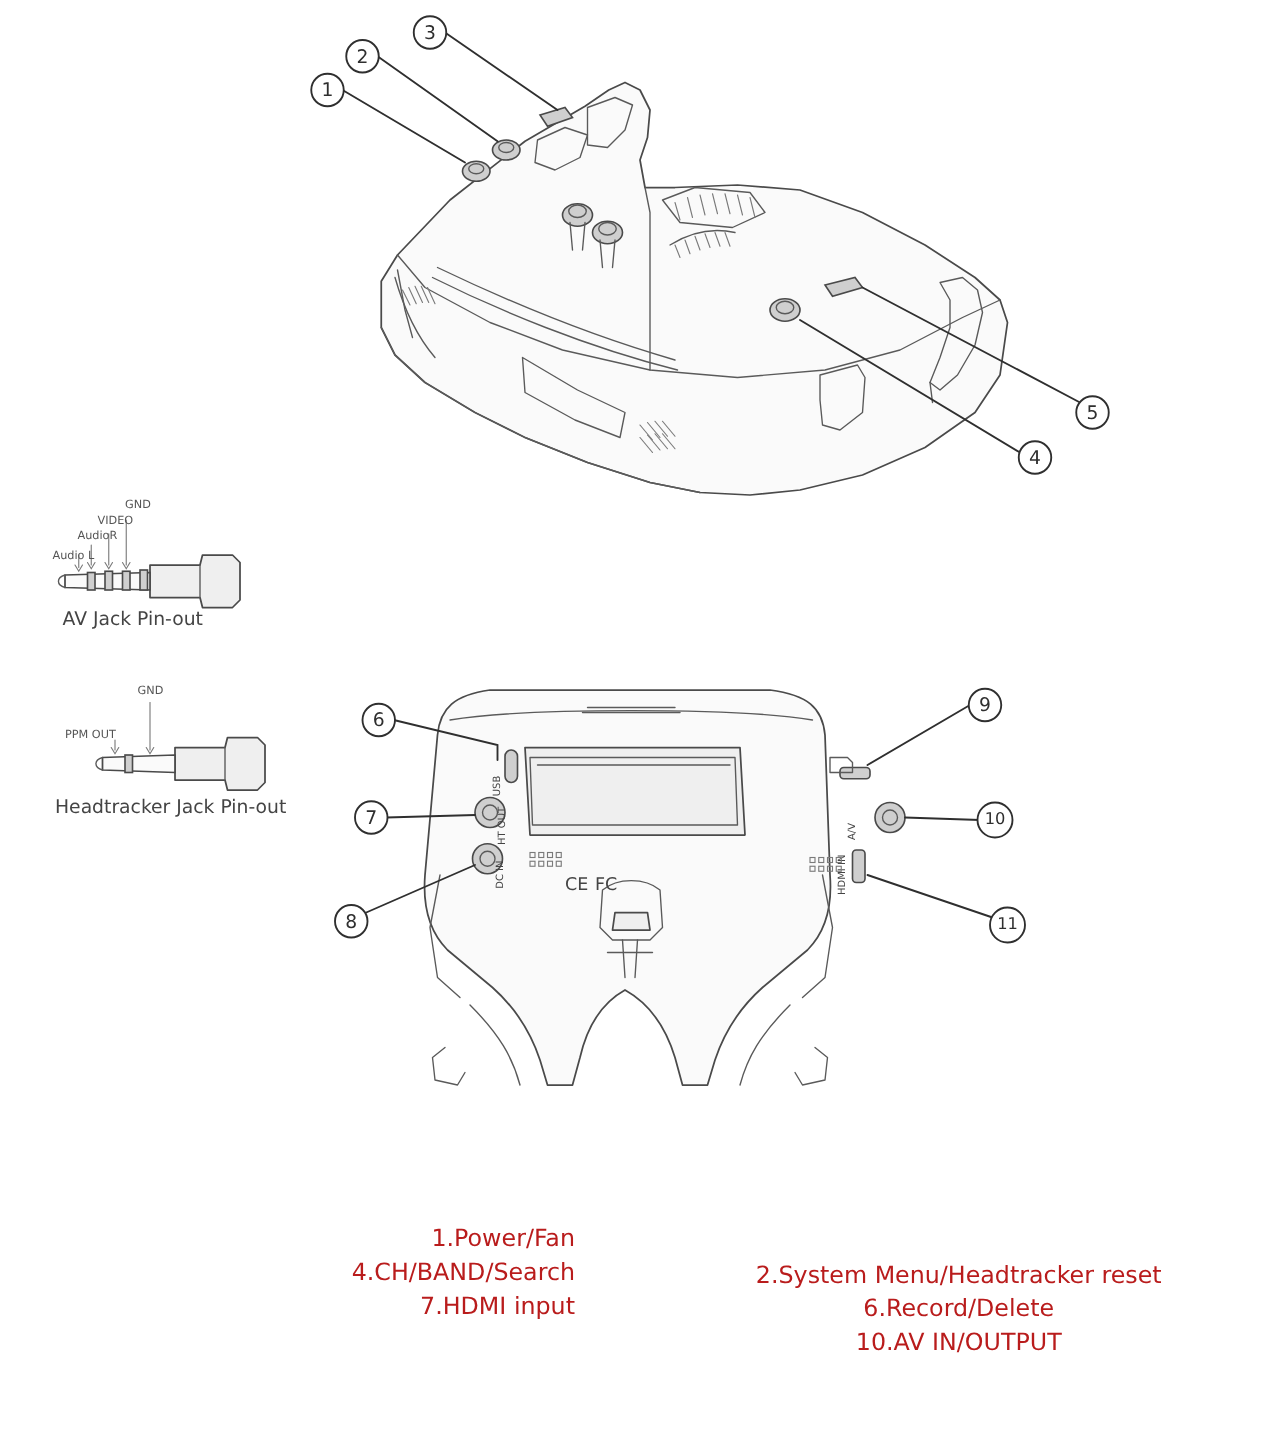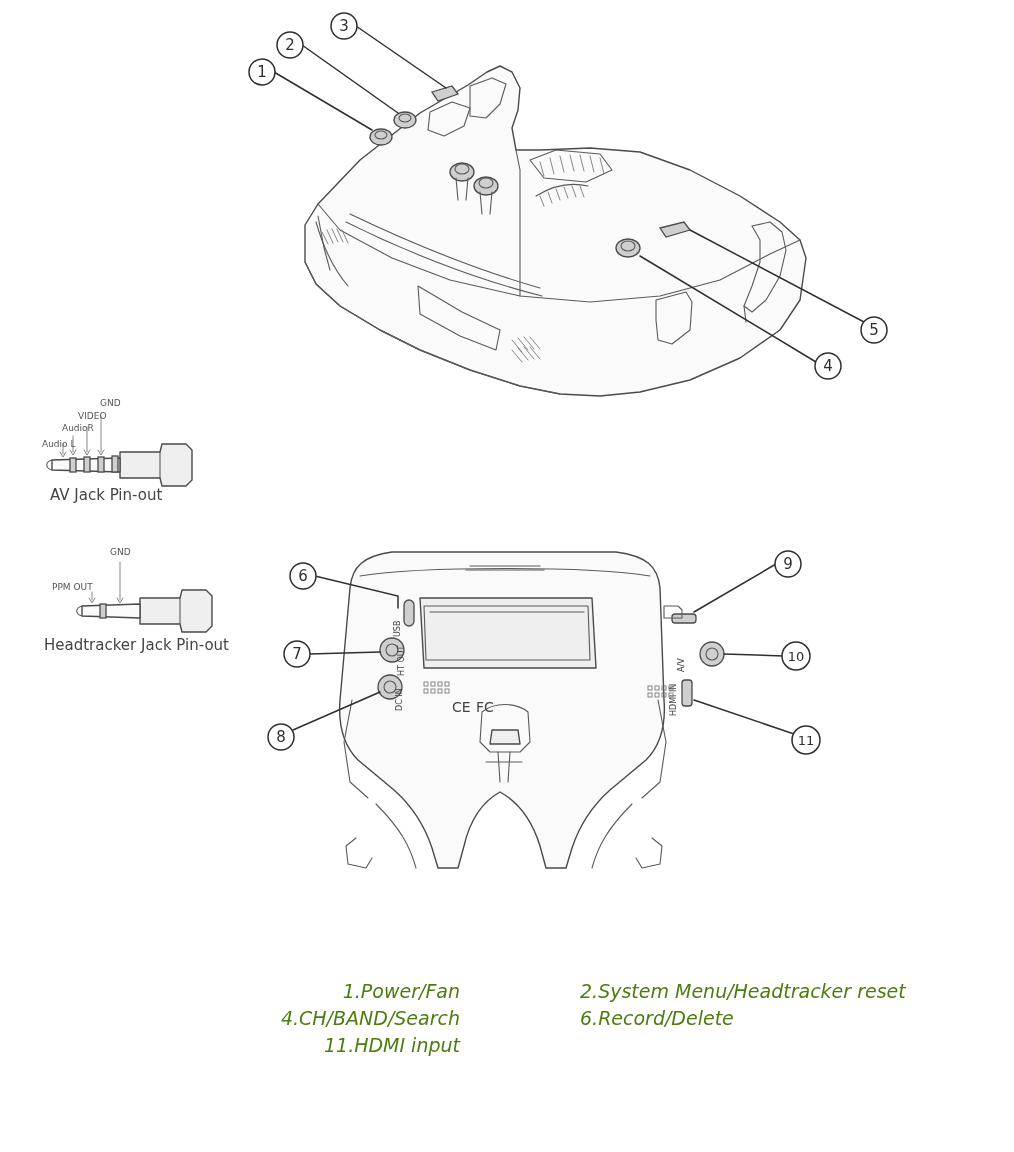--- a/index.html
+++ b/index.html
@@ -13,23 +13,23 @@
   .lead{fill:none;stroke:#2f2f2f;stroke-width:1.5;stroke-linecap:round;}
   .callout-c{fill:#ffffff;stroke:#2f2f2f;stroke-width:1.5;}
   .callout-t{font-family:"DejaVu Sans","Liberation Sans",sans-serif;font-size:15px;fill:#2f2f2f;text-anchor:middle;dominant-baseline:central;}
   .fillgrey{fill:#efefef;stroke:#4a4a4a;stroke-width:1.4;}
   .filldark{fill:#cfcfcf;stroke:#4a4a4a;stroke-width:1.3;}
   .filllight{fill:#fafafa;stroke:#4a4a4a;stroke-width:1.4;}
   .jacklbl{font-size:9px;fill:#555;font-family:"DejaVu Sans","Liberation Sans",sans-serif;}
   .jackcap{font-size:15px;fill:#444;font-family:"DejaVu Sans","Liberation Sans",sans-serif;}
   .portlbl{font-size:8px;fill:#444;font-family:"DejaVu Sans","Liberation Sans",sans-serif;}
   .legend{position:absolute;left:0;top:978px;width:1014px;}
-  .legend .col{position:absolute;font-size:19px;color:#4d7c0f;line-height:27px;white-space:nowrap;font-style:italic;}
+  .legend .col{position:absolute;font-size:19px;color:#b91c1c;line-height:27px;white-space:nowrap;}
   .legend .left{left:0;width:460px;text-align:right;}
-  .legend .right{left:580px;width:430px;text-align:left;}
+  .legend .right{left:552px;width:430px;text-align:center;margin-top:29px;}
   .legend .row{height:27px;}
 </style>
 </head>
 <body>
 
 <div class="stage">
 
   <svg class="layer" viewBox="0 0 1014 1152">
 
     <g>
@@ -302,22 +302,23 @@
     <g>
       <circle class="callout-c" cx="806" cy="740" r="14"></circle>
       <text class="callout-t" x="806" y="740" style="font-size:13px">11</text>
     </g>
   </svg>
 
   <div class="legend">
     <div class="col left">
       <div class="row">1.Power/Fan</div>
       <div class="row">4.CH/BAND/Search</div>
-      <div class="row">11.HDMI input</div>
+      <div class="row">7.HDMI input</div>
     </div>
     <div class="col right">
       <div class="row">2.System Menu/Headtracker reset</div>
       <div class="row">6.Record/Delete</div>
+      <div class="row">10.AV IN/OUTPUT</div>
       <div class="row"></div>
     </div>
   </div>
 
 </div>
 
 </body></html>

